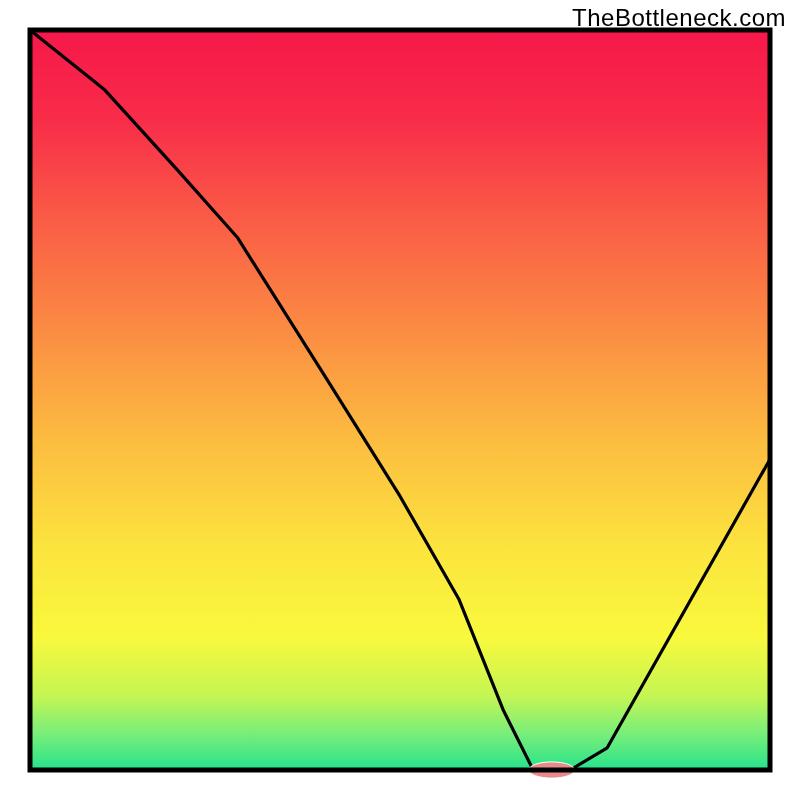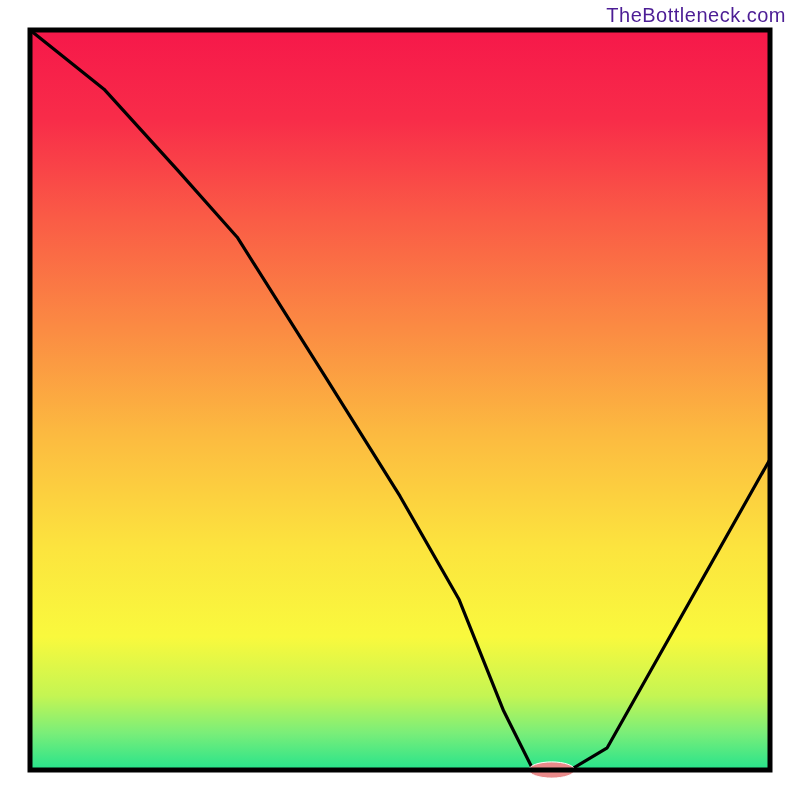--- a/index.html
+++ b/index.html
@@ -12,22 +12,22 @@
     font-family: Arial, Helvetica, sans-serif;
   }
   .frame {
     position: absolute;
     inset: 0;
   }
   .watermark {
     position: absolute;
     top: 4px;
     right: 14px;
-    color: #4c1d95;
-    font-size: 20px;
+    color: #000000;
+    font-size: 24px;
     letter-spacing: 0.5px;
     font-weight: 500;
   }
   svg {
     position: absolute;
     top: 0;
     left: 0;
   }
 </style>
 </head>

